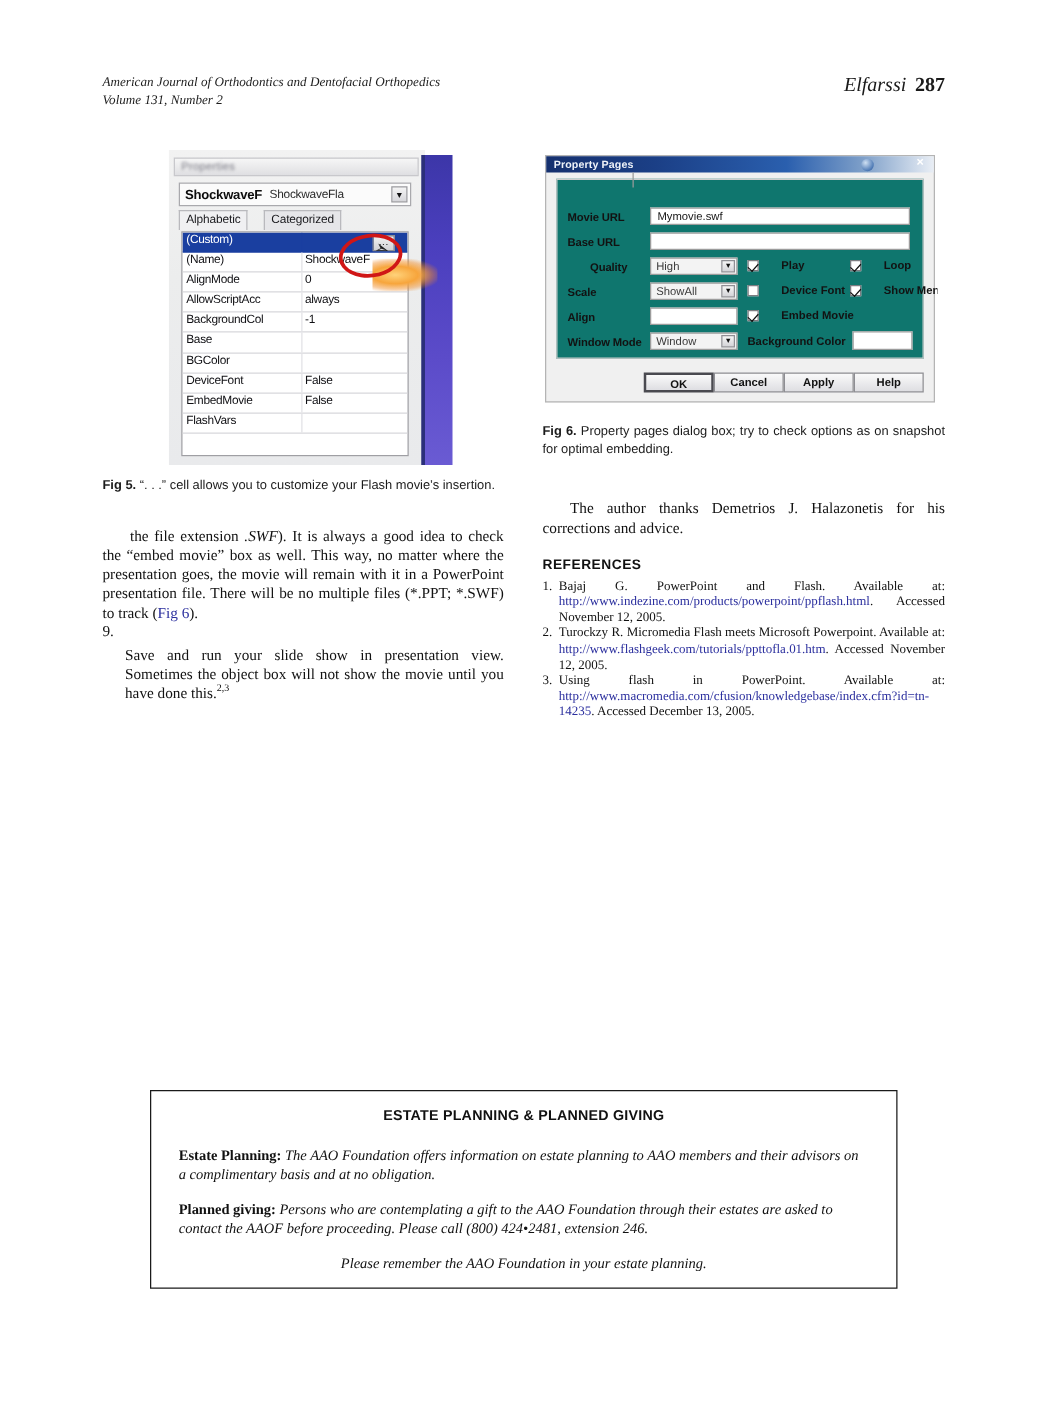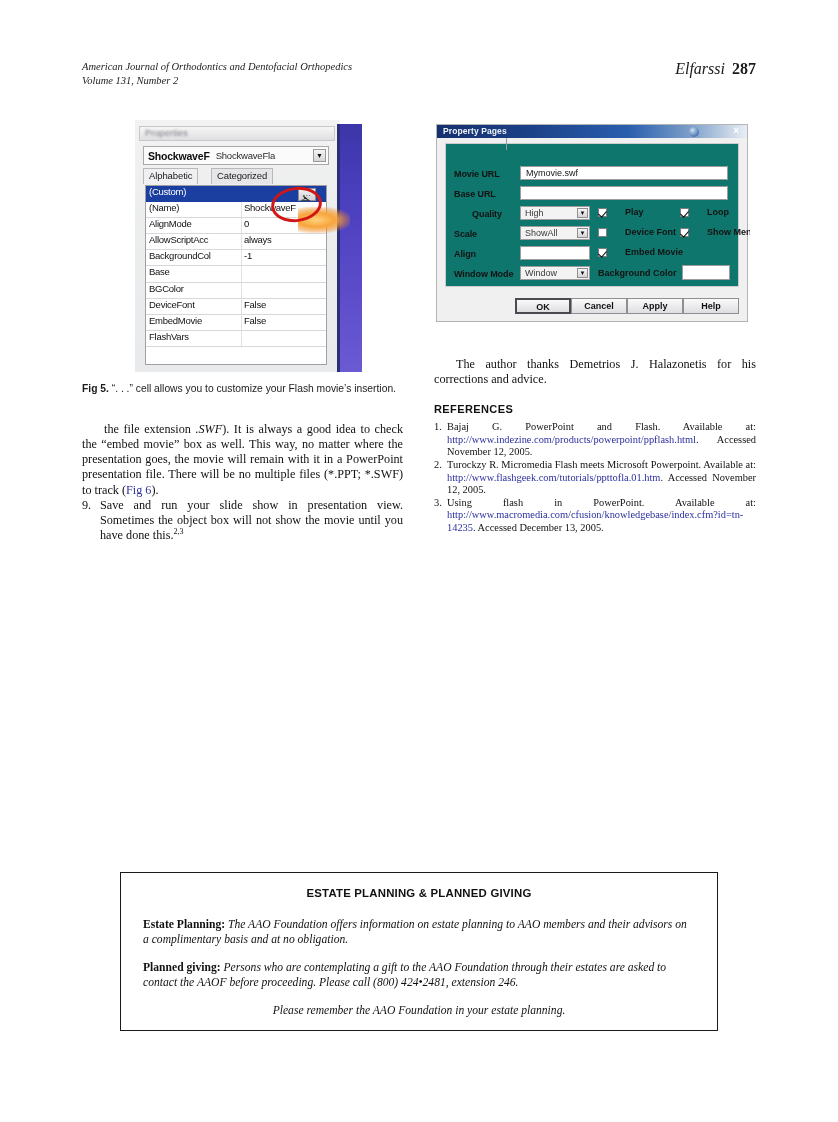--- a/index.html
+++ b/index.html
@@ -443,21 +443,21 @@
   }
   .hang {
     display: flex;
     gap: 0px;
   }
   .hang .num {
     width: 18px;
     flex: 0 0 18px;
     text-align: left;
   }
-  .hang .txt { flex: 1; text-align: justify; }
+  .hang .txt { flex: 1; text-align: justify; margin-top: 19px; }
   .ital { font-style: italic; }
   .link { color: #2b2f9e; }
   sup { font-size: 8px; vertical-align: super; line-height: 0; }
 
   .ack {
     font-family: "Liberation Serif", serif;
     font-size: 12.2px;
     line-height: 15.1px;
     text-align: justify;
     text-indent: 22px;
@@ -714,20 +714,23 @@
 
         <div class="dlg-buttons">
           <div class="dlg-btn default">OK</div>
           <div class="dlg-btn">Cancel</div>
           <div class="dlg-btn">Apply</div>
           <div class="dlg-btn">Help</div>
         </div>
       </div>
     </div>
 
+    <div class="fig-caption" style="margin-top:14px;">
+      <b>Fig 6.</b><span> Property pages dialog box; try to check options as on snapshot for optimal embedding.</span>
+    </div>
 
     <div class="ack" style="margin-top:32px;">The author thanks Demetrios J. Halazonetis for his corrections and advice.</div>
 
     <div class="refs-head">REFERENCES</div>
 
     <div class="ref-item">
       <span class="rnum">1.</span>
       <span class="rtxt"><span>Bajaj G. PowerPoint and Flash. Available at: </span><span class="link">http://www.indezine.com/products/powerpoint/ppflash.html</span><span>. Accessed November 12, 2005.</span></span>
     </div>
 

